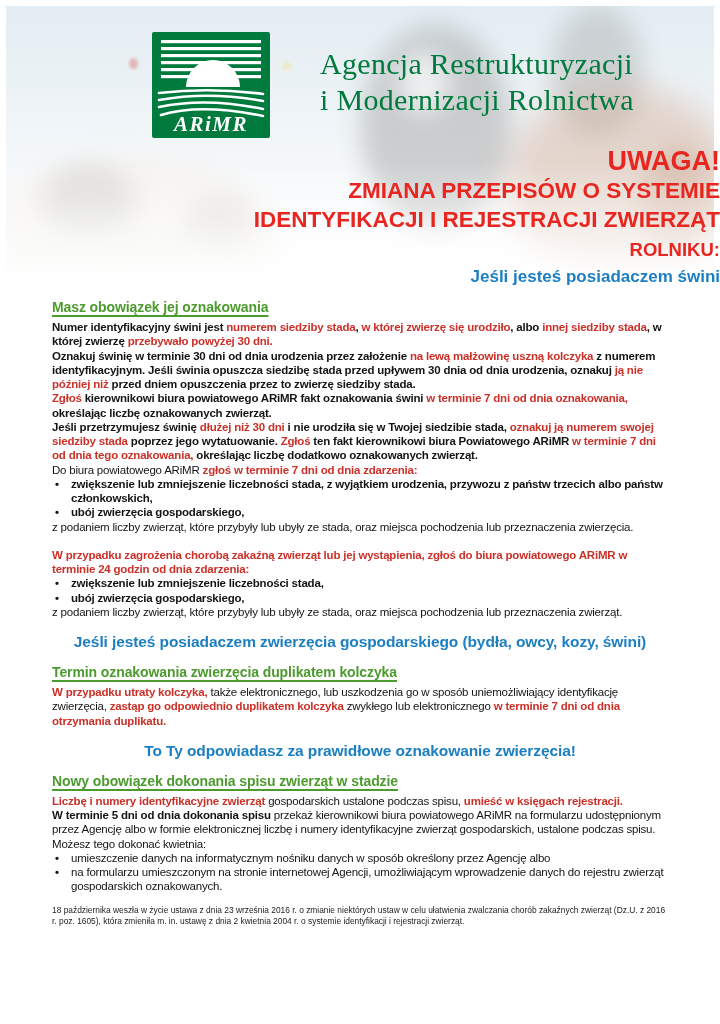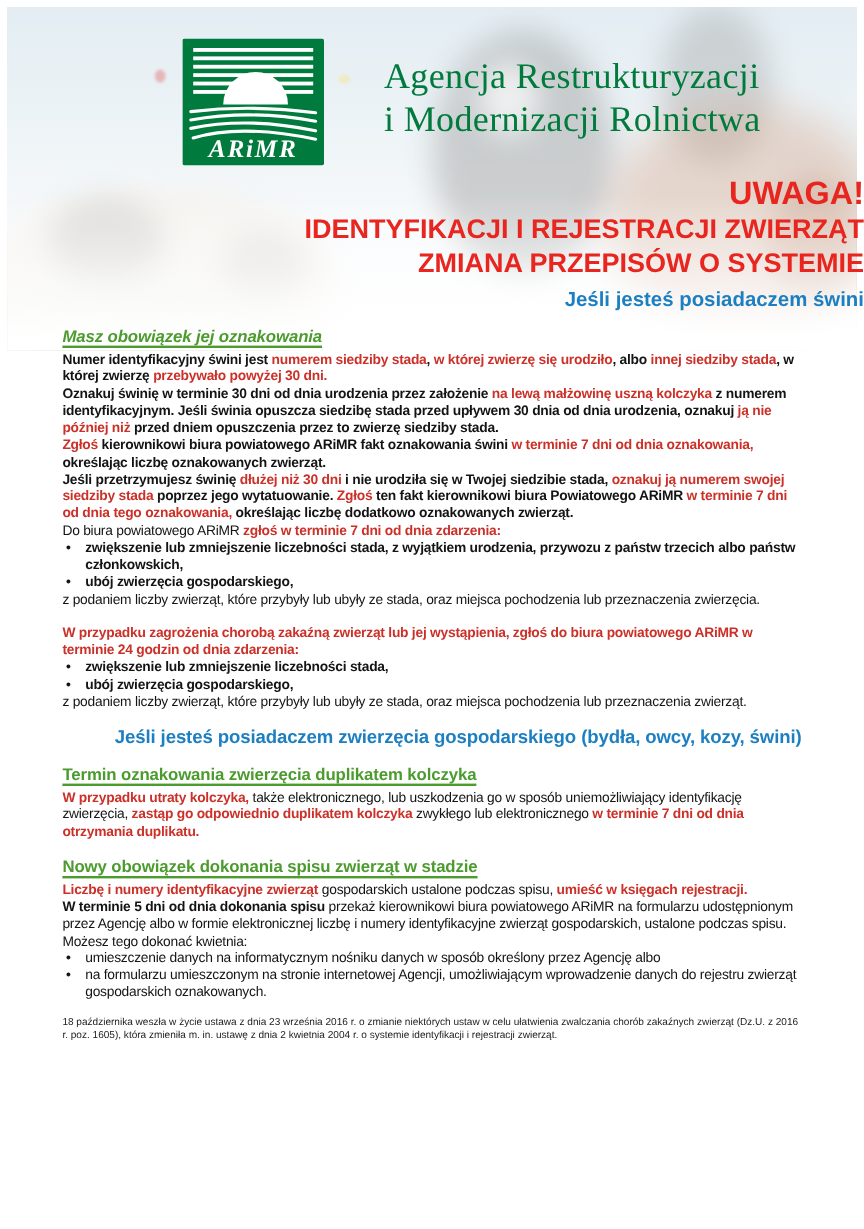--- a/index.html
+++ b/index.html
@@ -31,23 +31,23 @@
   .titles{position:relative;z-index:2;text-align:right;font-weight:700;}
   .t-uwaga{color:var(--title-red);font-size:27px;line-height:30px;margin-top:8px;letter-spacing:0;}
   .t-main{color:var(--title-red);font-size:22.5px;line-height:29px;letter-spacing:0;}
   .t-rolniku{color:var(--title-red);font-size:18.5px;line-height:22px;margin-top:5px;letter-spacing:0;}
   .t-cond{color:var(--accent-blue);font-size:17px;line-height:19px;margin-top:6px;letter-spacing:0;}
   
   .content{position:relative;z-index:2;padding:0 52px;margin-top:13px;}
   .sec-h{color:var(--heading-green);font-weight:700;font-size:14px;line-height:17px;
       margin:13px 0 4px;text-decoration:underline;text-underline-offset:2.5px;
       text-decoration-thickness:1.5px;letter-spacing:-0.1px;}
-  .sec-h:first-child{margin-top:0;font-style:italic;}
+  .sec-h:first-child{margin-top:0;}
   .blue-line{color:var(--accent-blue);font-weight:700;font-size:15.5px;line-height:19px;
-      text-align:right;margin:13px 0 9px;letter-spacing:-0.1px;}
+      text-align:center;margin:13px 0 9px;letter-spacing:-0.1px;}
   .p{margin:0;}
   .sb{font-weight:700;}
   .sr{font-weight:700;color:var(--accent-red);}
   .ul{margin:0;}
   .li{display:flex;}
   .dot{width:16px;flex:0 0 16px;padding-left:3px;font-weight:700;}
   .litx{flex:1;}
   
   .footnote{position:relative;z-index:2;padding:0 52px;margin-top:11px;
       font-size:8.4px;line-height:1.38;letter-spacing:0;color:#1c1c1c;}
@@ -96,22 +96,23 @@
       <text x="59" y="99" text-anchor="middle" fill="#ffffff" font-family="Liberation Serif, serif" font-style="italic" font-weight="bold" font-size="21" letter-spacing="1.5">ARiMR</text>
     </svg>
     <div class="agency-name">
       <div>Agencja Restrukturyzacji</div>
       <div>i Modernizacji Rolnictwa</div>
     </div>
   </header>
 
   <section class="titles">
     <div class="t-uwaga">UWAGA!</div>
+    <div class="t-main">ZMIANA PRZEPISÓW O SYSTEMIE</div>
     <div class="t-main">IDENTYFIKACJI I REJESTRACJI ZWIERZĄT</div>
-    <div class="t-main">ZMIANA PRZEPISÓW O SYSTEMIE</div>
+    <div class="t-rolniku">ROLNIKU:</div>
     <div class="t-cond">Jeśli jesteś posiadaczem świni</div>
   </section>
 
   <main class="content">
       <div class="sec-h">Masz obowiązek jej oznakowania</div>
       <p class="p"><span class="sb">Numer identyfikacyjny świni jest </span><span class="sr">numerem siedziby stada</span><span class="sb">, </span><span class="sr">w której zwierzę się urodziło</span><span class="sb">, albo </span><span class="sr">innej siedziby stada</span><span class="sb">, w której zwierzę </span><span class="sr">przebywało powyżej 30 dni.</span></p>
       <p class="p"><span class="sb">Oznakuj świnię w terminie 30 dni od dnia urodzenia przez założenie </span><span class="sr">na lewą małżowinę uszną kolczyka</span><span class="sb"> z numerem identyfikacyjnym. Jeśli świnia opuszcza siedzibę stada przed upływem 30 dnia od dnia urodzenia, oznakuj </span><span class="sr">ją nie później niż</span><span class="sb"> przed dniem opuszczenia przez to zwierzę siedziby stada.</span></p>
       <p class="p"><span class="sr">Zgłoś</span><span class="sb"> kierownikowi biura powiatowego ARiMR fakt oznakowania świni </span><span class="sr">w terminie 7 dni od dnia oznakowania,</span><span class="sb"> określając liczbę oznakowanych zwierząt.</span></p>
       <p class="p"><span class="sb">Jeśli przetrzymujesz świnię </span><span class="sr">dłużej niż 30 dni</span><span class="sb"> i nie urodziła się w Twojej siedzibie stada, </span><span class="sr">oznakuj ją numerem swojej siedziby stada</span><span class="sb"> poprzez jego wytatuowanie. </span><span class="sr">Zgłoś</span><span class="sb"> ten fakt kierownikowi biura Powiatowego ARiMR </span><span class="sr">w terminie 7 dni od dnia tego oznakowania,</span><span class="sb"> określając liczbę dodatkowo oznakowanych zwierząt.</span></p>
       <p class="p"><span>Do biura powiatowego ARiMR </span><span class="sr">zgłoś w terminie 7 dni od dnia zdarzenia:</span></p>
@@ -134,20 +135,21 @@
         </div>
         <div class="li">
           <span class="dot">•</span>
           <span class="litx"><span class="sb">ubój zwierzęcia gospodarskiego,</span></span>
         </div>
       </div>
       <p class="p"><span>z podaniem liczby zwierząt, które przybyły lub ubyły ze stada, oraz miejsca pochodzenia lub przeznaczenia zwierząt.</span></p>
       <div class="blue-line">Jeśli jesteś posiadaczem zwierzęcia gospodarskiego (bydła, owcy, kozy, świni)</div>
       <div class="sec-h">Termin oznakowania zwierzęcia duplikatem kolczyka</div>
       <p class="p"><span class="sr">W przypadku utraty kolczyka,</span><span> także elektronicznego, lub uszkodzenia go w sposób uniemożliwiający identyfikację zwierzęcia, </span><span class="sr">zastąp go odpowiednio duplikatem kolczyka</span><span> zwykłego lub elektronicznego </span><span class="sr">w terminie 7 dni od dnia otrzymania duplikatu.</span></p>
+      <div class="blue-line">To Ty odpowiadasz za prawidłowe oznakowanie zwierzęcia!</div>
       <div class="sec-h">Nowy obowiązek dokonania spisu zwierząt w stadzie</div>
       <p class="p"><span class="sr">Liczbę i numery identyfikacyjne zwierząt</span><span> gospodarskich ustalone podczas spisu, </span><span class="sr">umieść w księgach rejestracji.</span></p>
       <p class="p"><span class="sb">W terminie 5 dni od dnia dokonania spisu</span><span> przekaż kierownikowi biura powiatowego ARiMR na formularzu udostępnionym przez Agencję albo w formie elektronicznej liczbę i numery identyfikacyjne zwierząt gospodarskich, ustalone podczas spisu.</span></p>
       <p class="p"><span>Możesz tego dokonać kwietnia:</span></p>
       <div class="ul">
         <div class="li">
           <span class="dot">•</span>
           <span class="litx"><span>umieszczenie danych na informatycznym nośniku danych w sposób określony przez Agencję albo</span></span>
         </div>
         <div class="li">

